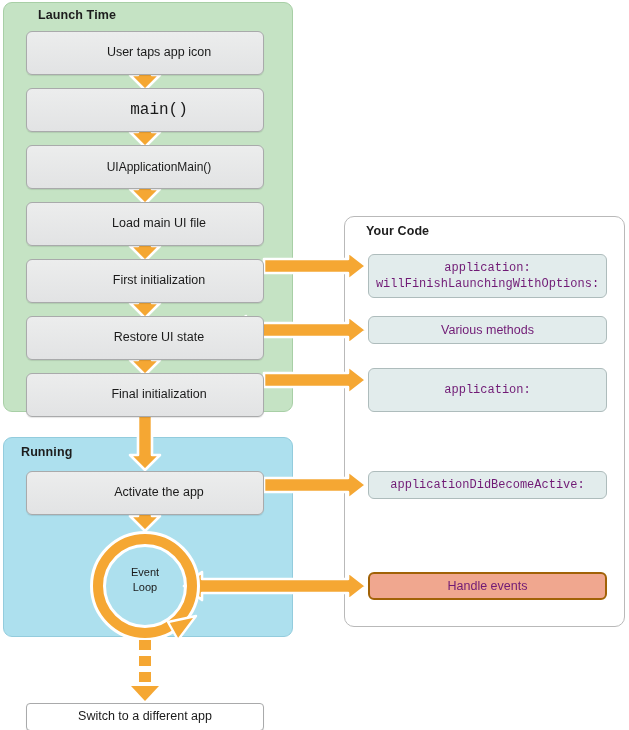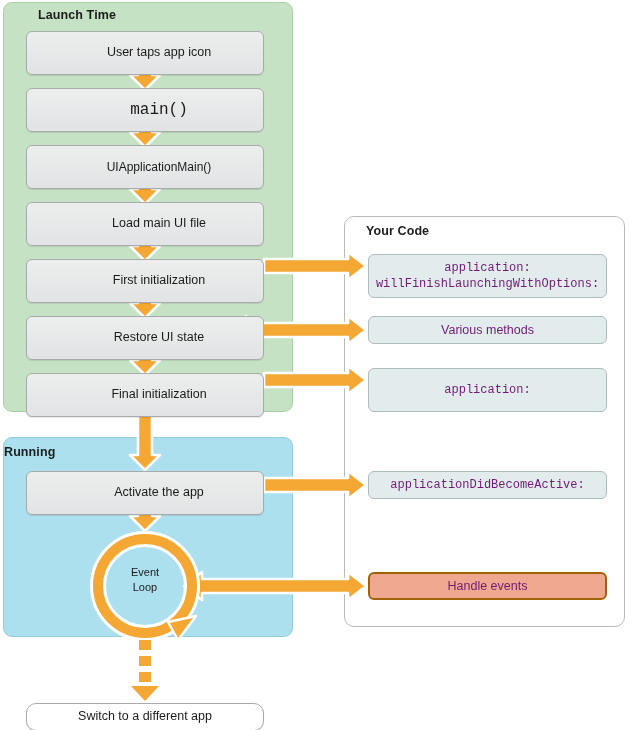--- a/index.html
+++ b/index.html
@@ -12,35 +12,35 @@
   #launch-panel{left:3px;top:2px;width:290px;height:410px;
       background:#c5e3c4;border:1px solid #a8cfa6;}
   #running-panel{left:3px;top:437px;width:290px;height:200px;
       background:#ade0ee;border:1px solid #93ccdd;}
   #yourcode-panel{left:344px;top:216px;width:281px;height:411px;
       background:#ffffff;border:1px solid #b9b9b9;border-radius:10px;}
 
   .panel-title{position:absolute;font-size:12.5px;font-weight:bold;
       color:#1d1d1d;letter-spacing:0.1px;}
   #launch-title{left:21px;top:8px;padding-left:17px;}
-  #running-title{left:4px;top:445px;}
+  #running-title{left:21px;top:445px;}
   #yourcode-title{left:366px;top:224px;}
 
   
   .nodebox{position:absolute;box-sizing:border-box;display:flex;
       align-items:center;justify-content:center;text-align:center;
       border-radius:6px;font-size:12.5px;color:#1a1a1a;line-height:1.25;}
 
   .graybox{left:26px;width:238px;height:44px;
       background:linear-gradient(#eceded,#e2e3e4);
       border:1px solid #a9aaab;
       box-shadow:0 1px 1px rgba(0,0,0,0.10);padding-left:28px;}
 
   .whitebox{left:26px;width:238px;height:28px;background:#ffffff;
-      border:1px solid #a9aaab;border-radius:10px;
+      border:1px solid #a9aaab;border-radius:4px;
       box-shadow:0 1px 1px rgba(0,0,0,0.10);}
 
   .codebox{left:368px;width:239px;
       background:#e2ecec;border:1px solid #aebcbc;border-radius:6px;
       font-family:"Liberation Mono",monospace;font-size:12px;
       color:#701a75;line-height:1.35;}
   .codebox.plain{font-family:"Liberation Sans",sans-serif;font-size:12.5px;}
   .codebox.events{background:#f0a78f;border:2px solid #a16207;
       font-family:"Liberation Sans",sans-serif;font-size:12.5px;}
 

